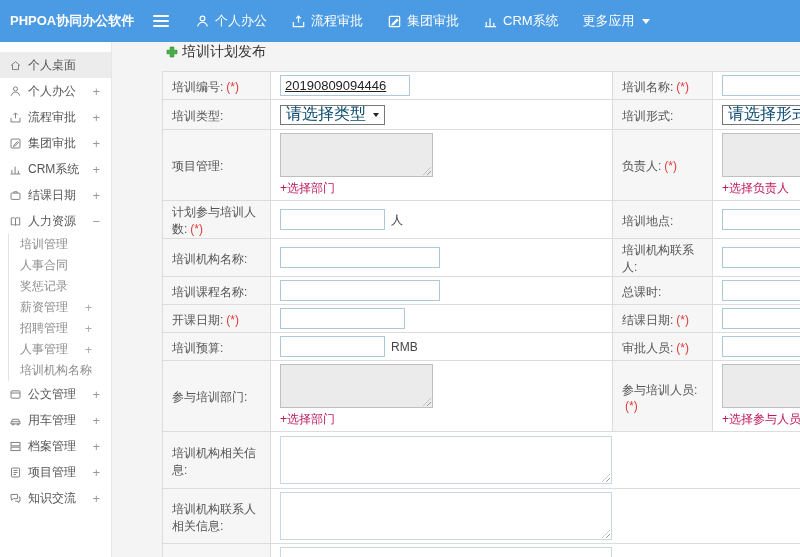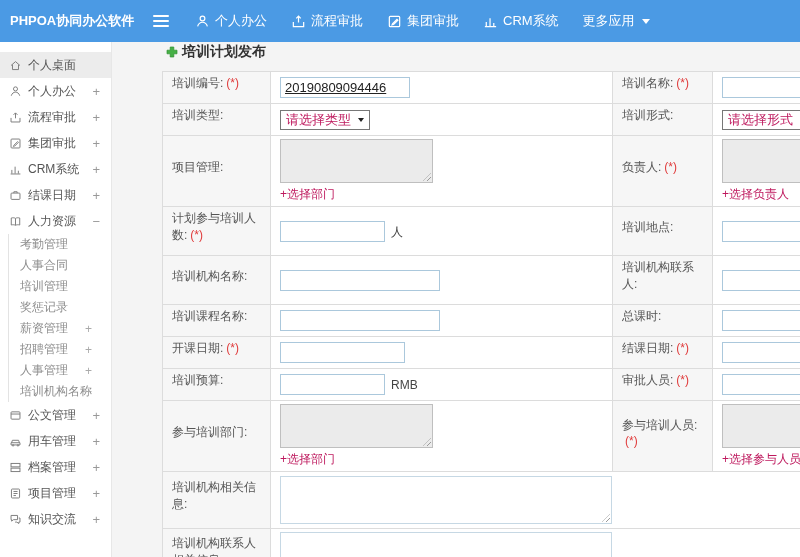--- a/index.html
+++ b/index.html
@@ -21,35 +21,35 @@
   .side-item { position:relative; height:26px; display:flex; align-items:center; padding-left:9px; font-size:12px; color:#555; cursor:pointer; }
   .side-item.active { background:#ececec; }
   .side-item svg { stroke:#7d7d7d; fill:none; stroke-width:1.2; margin-right:6px; flex:0 0 auto; }
   .side-item .expand { position:absolute; right:11px; color:#999; font-size:13px; }
   .side-sub { margin-left:8px; border-left:1px solid #e3e3e3; }
   .side-subitem { position:relative; height:21px; display:flex; align-items:center; padding-left:11px; font-size:12px; color:#8d8d8d; cursor:pointer; }
   .side-subitem .expand { position:absolute; right:19px; color:#aaa; font-size:12px; }
 
   
   .main { position:absolute; top:30px; left:113px; right:0; bottom:0; background:#f4f4f4; padding:11px 0 0 49px; overflow:hidden; }
-  .page-title { display:flex; align-items:center; gap:4px; font-size:14px; font-weight:bold; color:#333; margin:2px 0 10px 4px; }
+  .page-title { display:flex; align-items:center; gap:4px; font-size:14px; font-weight:normal; color:#333; margin:2px 0 10px 4px; }
   .page-title svg { flex:0 0 auto; }
 
   table.form { border-collapse:collapse; table-layout:fixed; width:950px; background:#fff; }
   table.form td { border:1px solid #dcdcdc; font-size:12px; vertical-align:middle; }
-  td.lbl { background:#f6f6f6; color:#555; padding:3px 4px 11px 9px; }
+  td.lbl { background:#f6f6f6; color:#555; padding:3px 4px 0 9px; }
   td.val { background:#fff; padding:3px 6px 3px 9px; color:#333; }
   .req { color:#e03c3c; margin-left:3px; }
 
   input.txt { height:21px; border:1px solid #abc8dc; background:#fff; font-size:13px; color:#222; padding:0 4px; font-family:"Liberation Sans","DejaVu Sans",sans-serif; }
   .w130 { width:130px;text-decoration:underline; } .w105 { width:105px; } .w160 { width:160px; } .w125 { width:125px; } .w150 { width:150px; }
   .suffix { margin-left:6px; color:#444; font-size:12px; }
 
   .select { display:inline-flex; align-items:center; border:1px solid #777; background:#fff; height:20px; padding:0 5px; cursor:pointer; }
-  .select span { font-size:13px; color:#be185d; }
+  .select span { font-size:16px; color:#0c4a6e; }
   .select .sel-caret { width:0; height:0; border-left:3.5px solid transparent; border-right:3.5px solid transparent; border-top:4.5px solid #222; margin-left:7px; }
 
   .ta { position:relative; border:1px solid #bfbfbf; background:#ebebeb; }
   .ta.white { background:#fff; border:1px solid #c6d8e4; }
   .ta::after { content:""; position:absolute; right:1px; bottom:1px; width:8px; height:8px;
       background:repeating-linear-gradient(135deg, transparent 0 2px, #9a9a9a 2px 3px, transparent 3px 5px, #9a9a9a 5px 6px, transparent 6px);
       clip-path:polygon(100% 0, 100% 100%, 0 100%); }
   .ta-sm { width:153px; height:44px; }
   .ta-big { width:332px; height:48px; }
   .gray-input { height:20px; width:92px; border:1px solid #8a8a8a; background:#ececec; }
@@ -159,29 +159,25 @@
   <div class="side-item">
     <svg width="13" height="13" viewBox="0 0 16 16">
         <path d="M8 4.2C6.6 3.2 4.6 3.2 2.8 3.7v8.6c1.8-.5 3.8-.5 5.2.5 1.4-1 3.4-1 5.2-.5V3.7C11.4 3.2 9.4 3.2 8 4.2v8.1"></path>
       </svg>
     <span>人力资源</span>
     <span class="expand">−</span>
   </div>
 
   <div class="side-sub">
     <div class="side-subitem">
-      <span>考勤管理</span>
+      <span>培训管理</span>
       <span class="expand"></span>
     </div>
     <div class="side-subitem">
       <span>人事合同</span>
-      <span class="expand"></span>
-    </div>
-    <div class="side-subitem">
-      <span>培训管理</span>
       <span class="expand"></span>
     </div>
     <div class="side-subitem">
       <span>奖惩记录</span>
       <span class="expand"></span>
     </div>
     <div class="side-subitem">
       <span>薪资管理</span>
       <span class="expand">+</span>
     </div>

